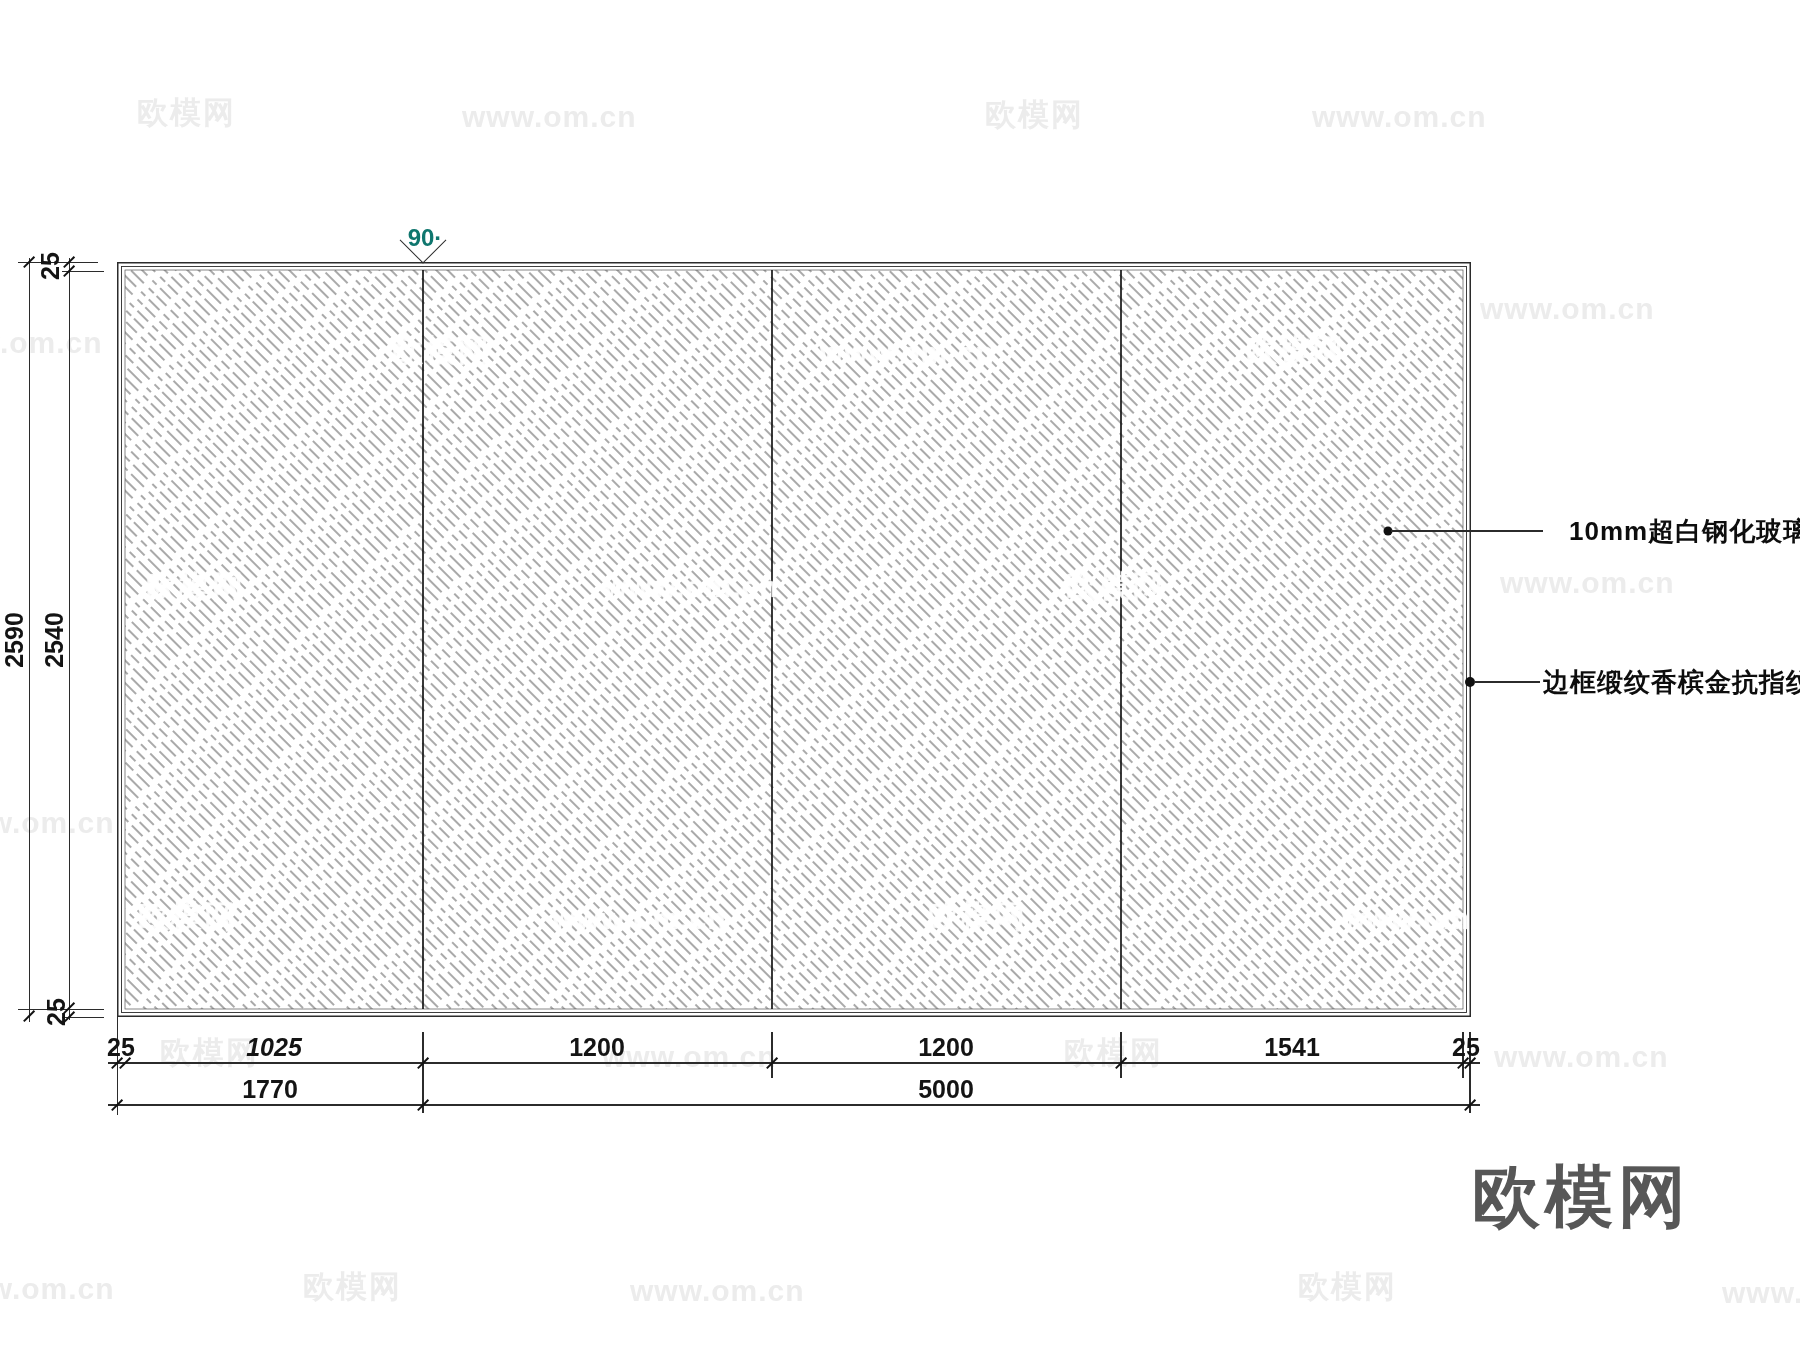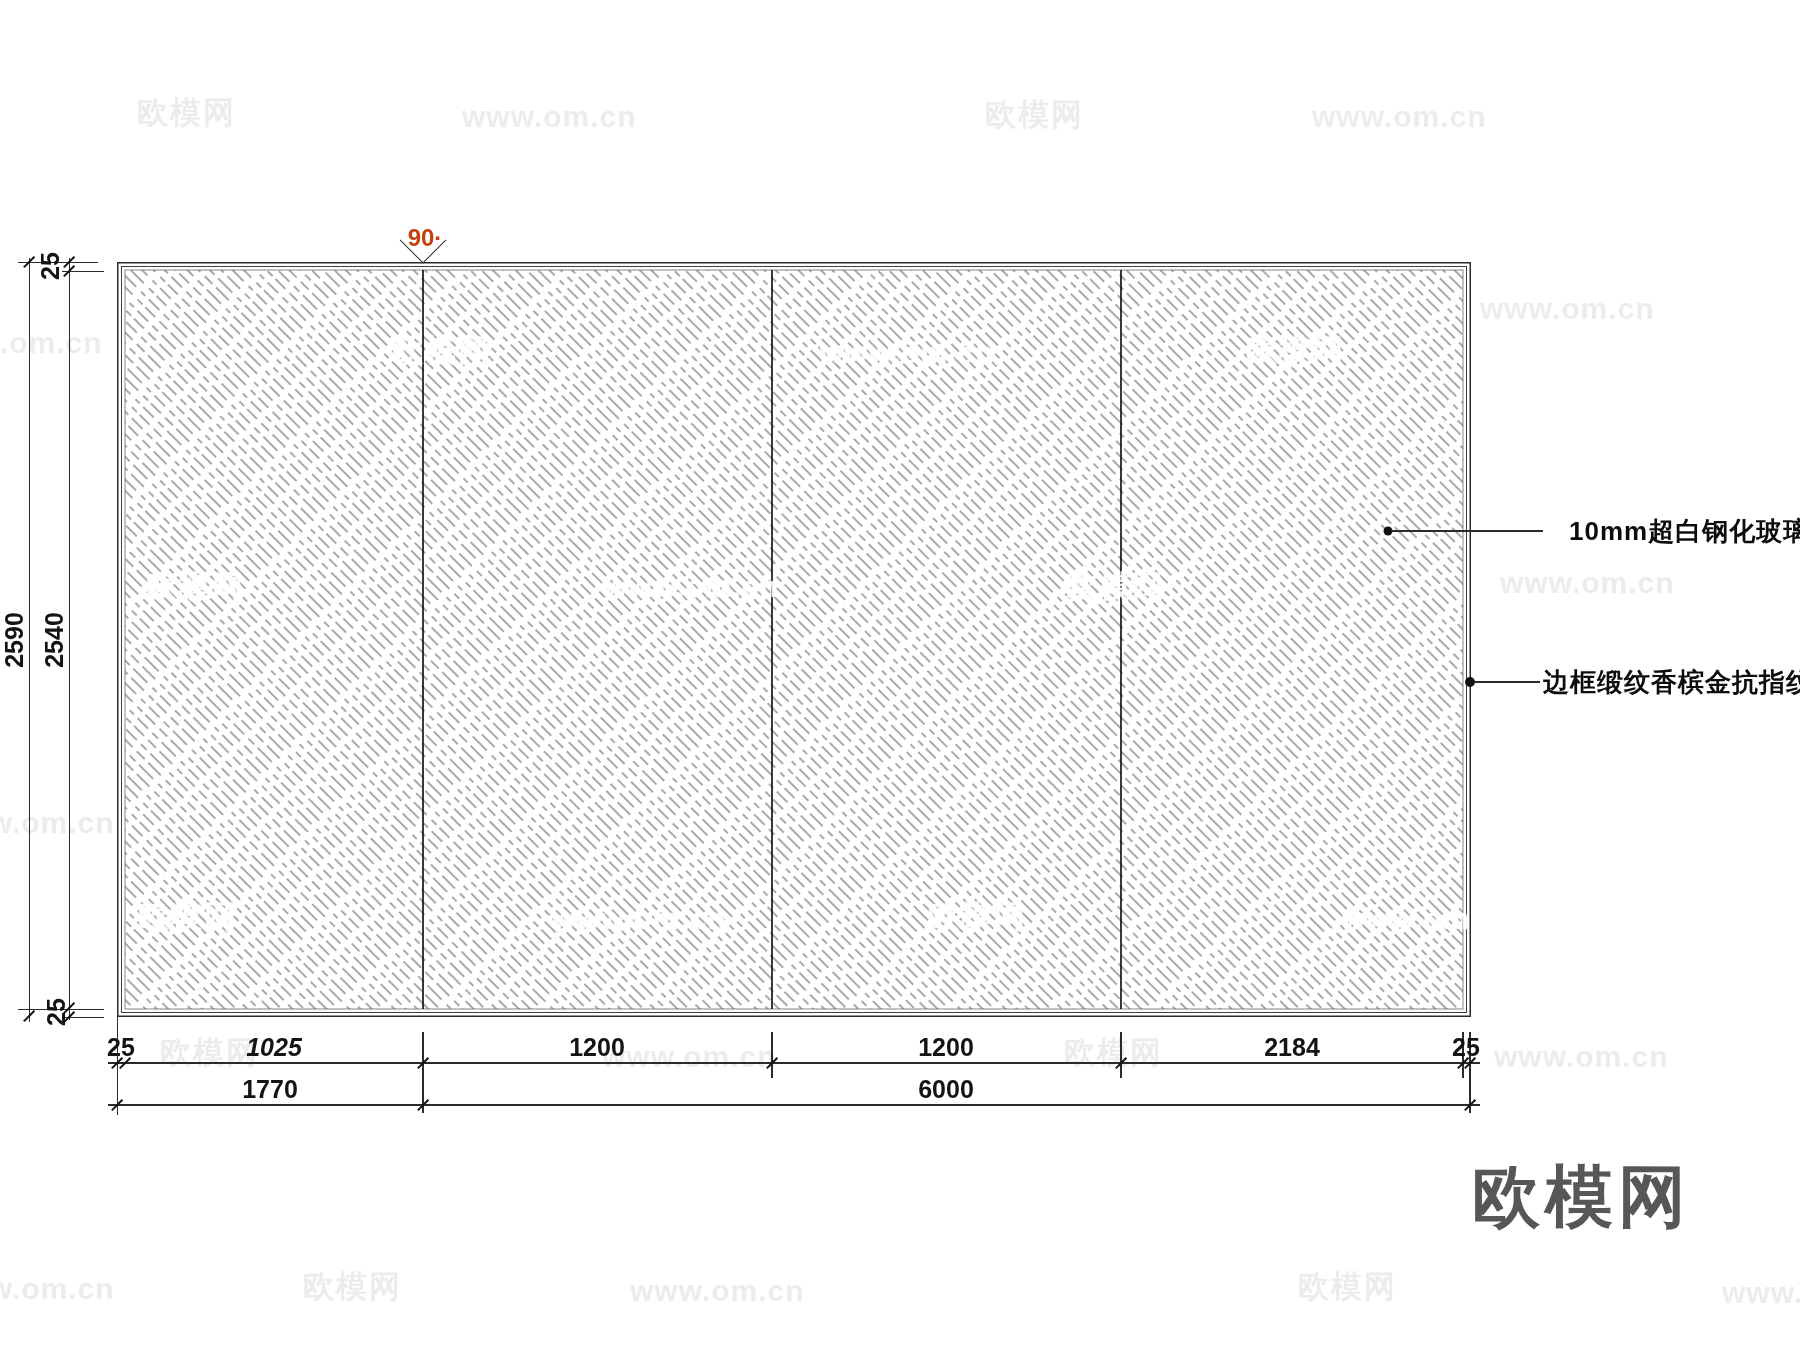--- a/index.html
+++ b/index.html
@@ -20,21 +20,21 @@
   .hdim{
     position:absolute;transform:translateX(-50%);
     font-size:25px;font-weight:bold;white-space:nowrap;letter-spacing:0px;color:#141414;
   }
   .vdim{
     position:absolute;transform:translate(-50%,-50%) rotate(-90deg);
     font-size:25px;font-weight:bold;white-space:nowrap;color:#141414;
   }
   .angle-label{
     position:absolute;transform:translate(-50%,-50%);
-    font-size:24px;font-weight:bold;color:#c2410c;white-space:nowrap;
+    font-size:24px;font-weight:bold;color:#0f766e;white-space:nowrap;
   }
   .arm{position:absolute;height:1.4px;background:#2b2b2b;}
   
   .leader-label{
     position:absolute;transform:translateY(-50%);
     font-size:26px;font-weight:bold;color:#0d0d0d;white-space:nowrap;letter-spacing:1px;
   }
   
   .wm{position:absolute;font-weight:bold;white-space:nowrap;pointer-events:none;}
   .wm-brand{font-size:31px;letter-spacing:2px;}
@@ -136,24 +136,24 @@
     <div class="tick" style="left:1463px;top:1063px;"></div>
     <div class="tick" style="left:1470px;top:1063px;"></div>
     <div class="tick" style="left:117px;top:1105px;"></div>
     <div class="tick" style="left:423px;top:1105px;"></div>
     <div class="tick" style="left:1470px;top:1105px;"></div>
 
     <span class="hdim" style="left:121px;top:1033px;">25</span>
     <span class="hdim" style="left:274px;top:1033px;font-style:italic;">1025</span>
     <span class="hdim" style="left:597px;top:1033px;">1200</span>
     <span class="hdim" style="left:946px;top:1033px;">1200</span>
-    <span class="hdim" style="left:1292px;top:1033px;">2184</span>
+    <span class="hdim" style="left:1292px;top:1033px;">1541</span>
     <span class="hdim" style="left:1466px;top:1033px;">25</span>
     <span class="hdim" style="left:270px;top:1075px;">1770</span>
-    <span class="hdim" style="left:946px;top:1075px;">6000</span>
+    <span class="hdim" style="left:946px;top:1075px;">5000</span>
   </div>
 
   <div>
     <span class="angle-label" style="left:425px;top:238px;">90·</span>
     <div class="arm" style="left:395px;top:251px;width:33px;transform:rotate(45deg);"></div>
     <div class="arm" style="left:418px;top:251px;width:33px;transform:rotate(-45deg);"></div>
   </div>
 
   <div>
     <div class="dot" style="left:1388px;top:531px;width:9px;height:9px;"></div>

